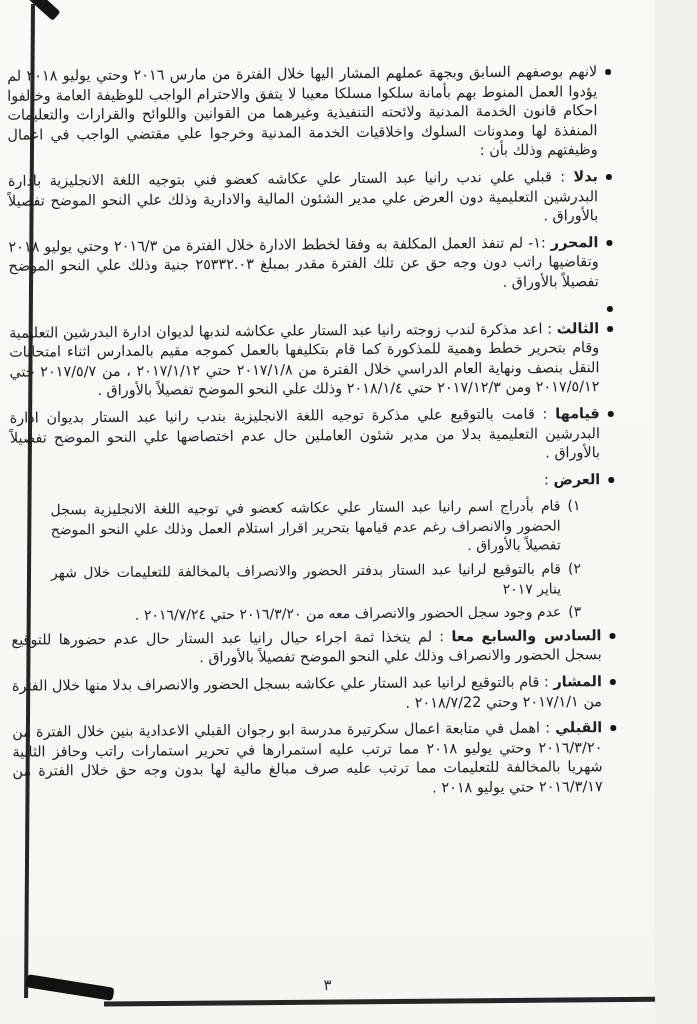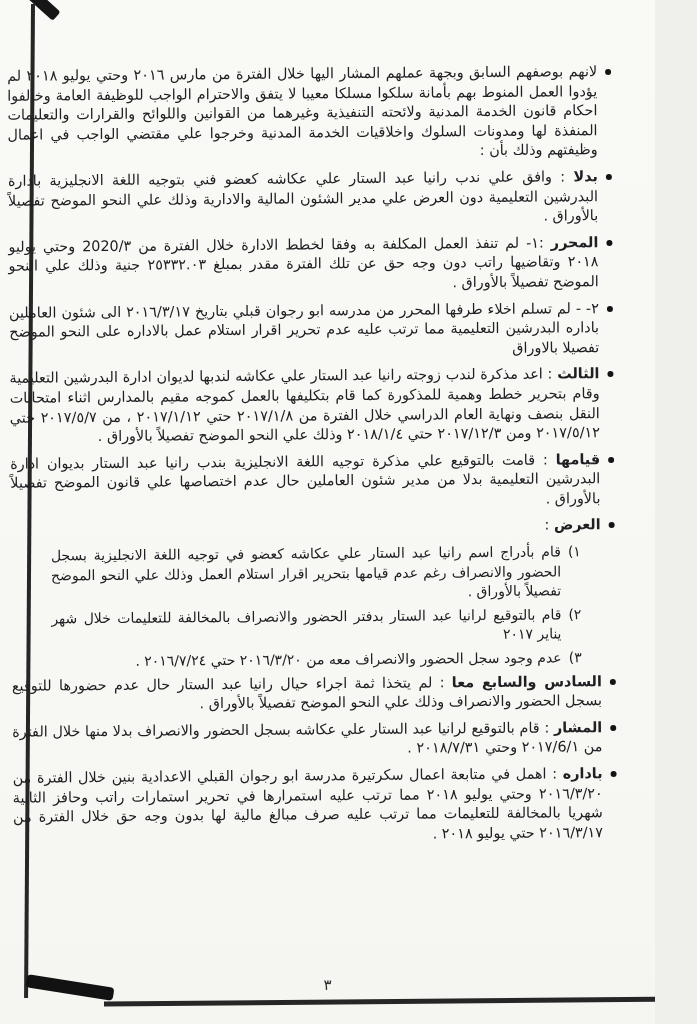--- a/index.html
+++ b/index.html
@@ -47,41 +47,41 @@
 
   <div class="content">
 
     <div class="item">
       <span class="bullet"></span>
       <p class="text">لانهم بوصفهم السابق وبجهة عملهم المشار اليها خلال الفترة من مارس ٢٠١٦ وحتي يوليو ٢٠١٨ لم يؤدوا العمل المنوط بهم بأمانة سلكوا مسلكا معيبا لا يتفق والاحترام الواجب للوظيفة العامة وخالفوا احكام قانون الخدمة المدنية ولائحته التنفيذية وغيرهما من القوانين واللوائح والقرارات والتعليمات المنفذة لها ومدونات السلوك واخلاقيات الخدمة المدنية وخرجوا علي مقتضي الواجب في اعمال وظيفتهم وذلك بأن :</p>
     </div>
 
     <div class="item">
       <span class="bullet"></span>
-      <p class="text"><b class="label">بدلا</b><span> : وافق علي ندب رانيا عبد الستار علي عكاشه كعضو فني بتوجيه اللغة الانجليزية بادارة البدرشين التعليمية دون العرض علي مدير الشئون المالية والادارية وذلك علي النحو الموضح تفصيلاً بالأوراق .</span></p>
+      <p class="text"><b class="label">بدلا</b><span> : قبلي علي ندب رانيا عبد الستار علي عكاشه كعضو فني بتوجيه اللغة الانجليزية بادارة البدرشين التعليمية دون العرض علي مدير الشئون المالية والادارية وذلك علي النحو الموضح تفصيلاً بالأوراق .</span></p>
     </div>
 
     <div class="item">
       <span class="bullet"></span>
-      <p class="text"><b class="label">المحرر</b><span> :١- لم تنفذ العمل المكلفة به وفقا لخطط الادارة خلال الفترة من 2020/٣ وحتي يوليو ٢٠١٨ وتقاضيها راتب دون وجه حق عن تلك الفترة مقدر بمبلغ ٢٥٣٣٢.٠٣ جنية وذلك علي النحو الموضح تفصيلاً بالأوراق .</span></p>
+      <p class="text"><b class="label">المحرر</b><span> :١- لم تنفذ العمل المكلفة به وفقا لخطط الادارة خلال الفترة من ٢٠١٦/٣ وحتي يوليو ٢٠١٨ وتقاضيها راتب دون وجه حق عن تلك الفترة مقدر بمبلغ ٢٥٣٣٢.٠٣ جنية وذلك علي النحو الموضح تفصيلاً بالأوراق .</span></p>
     </div>
 
     <div class="item">
       <span class="bullet"></span>
-      <p class="text"><b class="label"></b><span>٢- - لم تسلم اخلاء طرفها المحرر من مدرسه ابو رجوان قبلي بتاريخ ٢٠١٦/٣/١٧ الى شئون العاملين باداره البدرشين التعليمية مما ترتب عليه عدم تحرير اقرار استلام عمل بالاداره على النحو الموضح تفصيلا بالاوراق</span></p>
+      <p class="text"><b class="label"></b></p>
     </div>
 
     <div class="item">
       <span class="bullet"></span>
       <p class="text"><b class="label">الثالث</b><span> : اعد مذكرة لندب زوجته رانيا عبد الستار علي عكاشه لندبها لديوان ادارة البدرشين التعليمية وقام بتحرير خطط وهمية للمذكورة كما قام بتكليفها بالعمل كموجه مقيم بالمدارس اثناء امتحانات النقل بنصف ونهاية العام الدراسي خلال الفترة من ٢٠١٧/١/٨ حتي ٢٠١٧/١/١٢ ، من ٢٠١٧/٥/٧ حتي ٢٠١٧/٥/١٢ ومن ٢٠١٧/١٢/٣ حتي ٢٠١٨/١/٤ وذلك علي النحو الموضح تفصيلاً بالأوراق .</span></p>
     </div>
 
     <div class="item">
       <span class="bullet"></span>
-      <p class="text"><b class="label">قيامها</b><span> : قامت بالتوقيع علي مذكرة توجيه اللغة الانجليزية بندب رانيا عبد الستار بديوان ادارة البدرشين التعليمية بدلا من مدير شئون العاملين حال عدم اختصاصها علي قانون الموضح تفصيلاً بالأوراق .</span></p>
+      <p class="text"><b class="label">قيامها</b><span> : قامت بالتوقيع علي مذكرة توجيه اللغة الانجليزية بندب رانيا عبد الستار بديوان ادارة البدرشين التعليمية بدلا من مدير شئون العاملين حال عدم اختصاصها علي النحو الموضح تفصيلاً بالأوراق .</span></p>
     </div>
 
     <div>
       <div class="item">
         <span class="bullet"></span>
         <p class="text"><b class="label">العرض</b><span> :</span></p>
       </div>
       <div class="subitems">
         <div class="subitem">
           <span class="submarker">١)</span>
@@ -98,25 +98,25 @@
       </div>
     </div>
 
     <div class="item">
       <span class="bullet"></span>
       <p class="text"><b class="label">السادس والسابع معا</b><span> : لم يتخذا ثمة اجراء حيال رانيا عبد الستار حال عدم حضورها للتوقيع بسجل الحضور والانصراف وذلك علي النحو الموضح تفصيلاً بالأوراق .</span></p>
     </div>
 
     <div class="item">
       <span class="bullet"></span>
-      <p class="text"><b class="label">المشار</b><span> : قام بالتوقيع لرانيا عبد الستار علي عكاشه بسجل الحضور والانصراف بدلا منها خلال الفترة من ٢٠١٧/6/١ وحتي ٢٠١٨/٧/٣١ .</span></p>
+      <p class="text"><b class="label">المشار</b><span> : قام بالتوقيع لرانيا عبد الستار علي عكاشه بسجل الحضور والانصراف بدلا منها خلال الفترة من ٢٠١٧/١/١ وحتي ٢٠١٨/٧/22 .</span></p>
     </div>
 
     <div class="item">
       <span class="bullet"></span>
-      <p class="text"><b class="label">باداره</b><span> : اهمل في متابعة اعمال سكرتيرة مدرسة ابو رجوان القبلي الاعدادية بنين خلال الفترة من ٢٠١٦/٣/٢٠ وحتي يوليو ٢٠١٨ مما ترتب عليه استمرارها في تحرير استمارات راتب وحافز الثانية شهريا بالمخالفة للتعليمات مما ترتب عليه صرف مبالغ مالية لها بدون وجه حق خلال الفترة من ٢٠١٦/٣/١٧ حتي يوليو ٢٠١٨ .</span></p>
+      <p class="text"><b class="label">القبلي</b><span> : اهمل في متابعة اعمال سكرتيرة مدرسة ابو رجوان القبلي الاعدادية بنين خلال الفترة من ٢٠١٦/٣/٢٠ وحتي يوليو ٢٠١٨ مما ترتب عليه استمرارها في تحرير استمارات راتب وحافز الثانية شهريا بالمخالفة للتعليمات مما ترتب عليه صرف مبالغ مالية لها بدون وجه حق خلال الفترة من ٢٠١٦/٣/١٧ حتي يوليو ٢٠١٨ .</span></p>
     </div>
 
   </div>
 
   <div class="page-number">٣</div>
 
 </div>
 
 </body></html>

